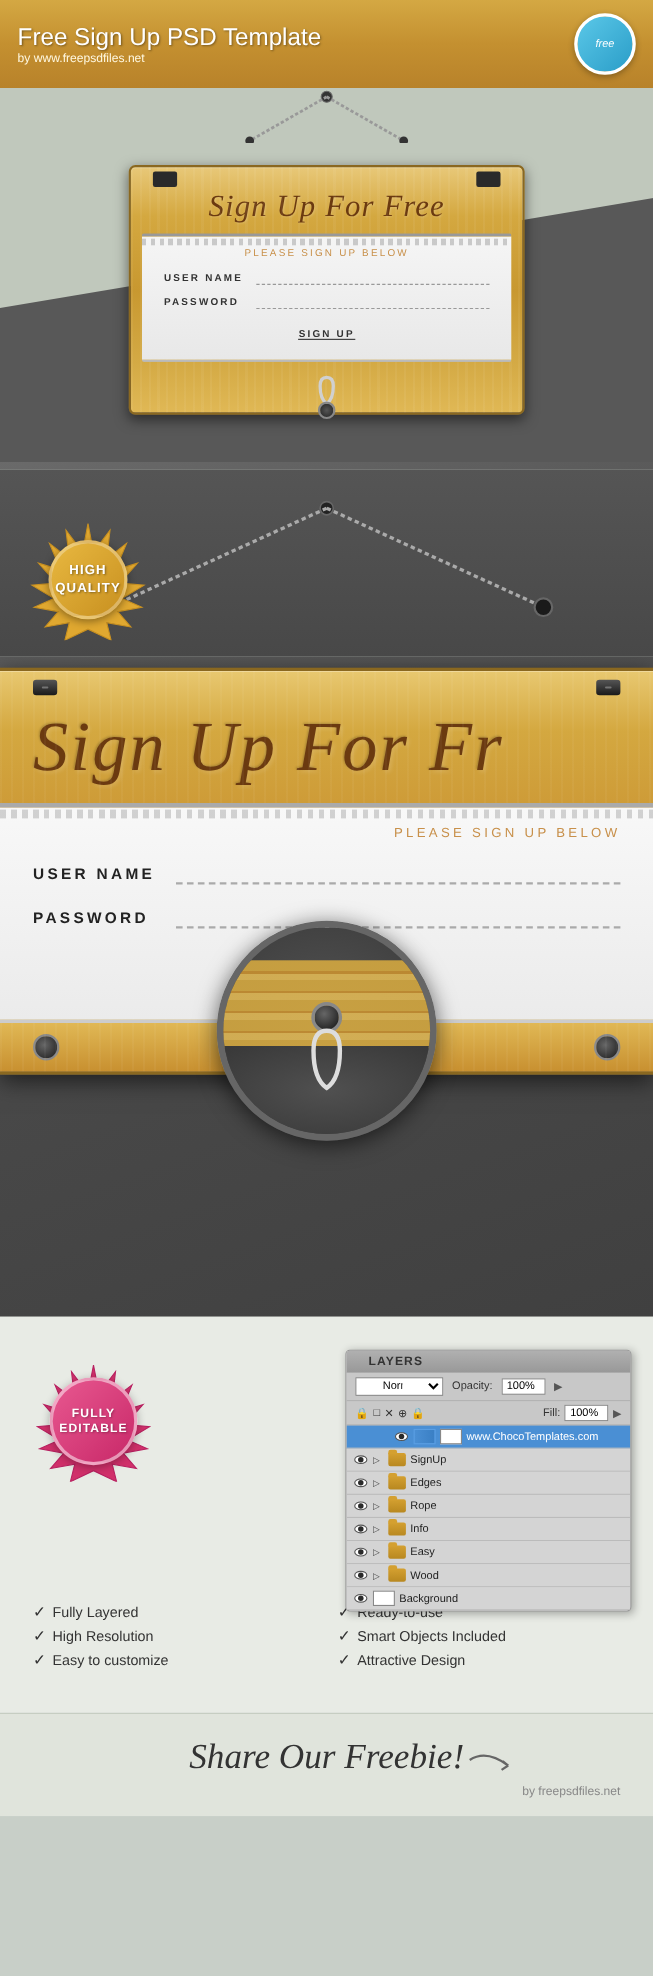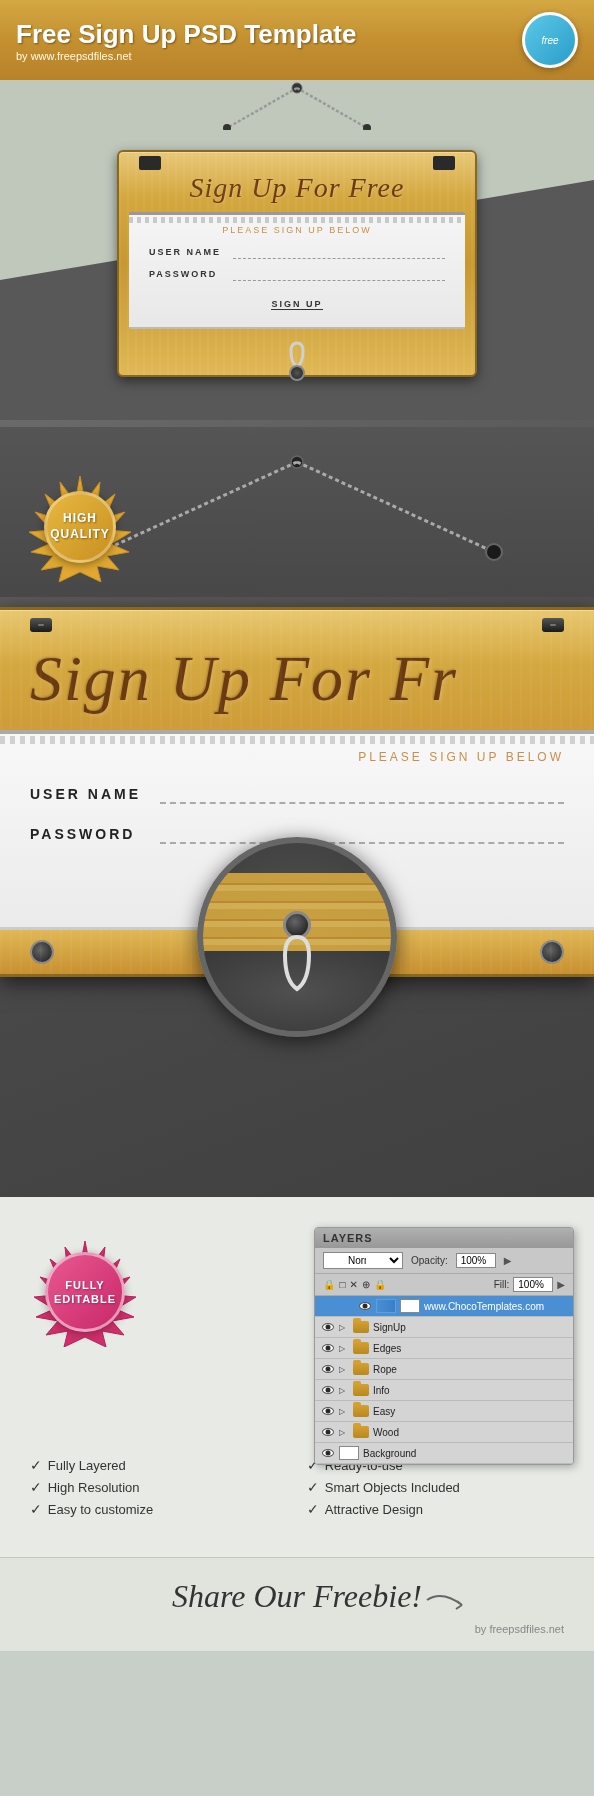--- a/index.html
+++ b/index.html
@@ -14,22 +14,22 @@
     
     .header {
       background: linear-gradient(180deg, #d4a843 0%, #c49030 50%, #b8822a 100%);
       padding: 12px 16px;
       display: flex;
       align-items: center;
       justify-content: space-between;
       position: relative;
     }
     .header-text h1 {
-      font-size: 26px;
-      font-weight: bold;
+      font-size: 22px;
+      font-weight: normal;
       color: #fff;
       text-shadow: 1px 1px 2px rgba(0,0,0,0.4);
     }
     .header-text p {
       font-size: 11px;
       color: #fff8e0;
     }
     .free-badge {
       width: 56px;
       height: 56px;
@@ -398,21 +398,21 @@
       border-radius: 4px;
       width: 260px;
       position: absolute;
       top: 30px;
       right: 20px;
       box-shadow: 2px 2px 8px rgba(0,0,0,0.3);
       overflow: hidden;
     }
     .layers-title {
       background: linear-gradient(180deg, #b0b0b0 0%, #989898 100%);
-      padding: 4px 8px;
+      padding: 4px 20px;
       font-size: 11px;
       font-weight: bold;
       color: #333;
       letter-spacing: 1px;
     }
     .layers-controls {
       background: #c8c8c8;
       padding: 4px 8px;
       display: flex;
       align-items: center;

